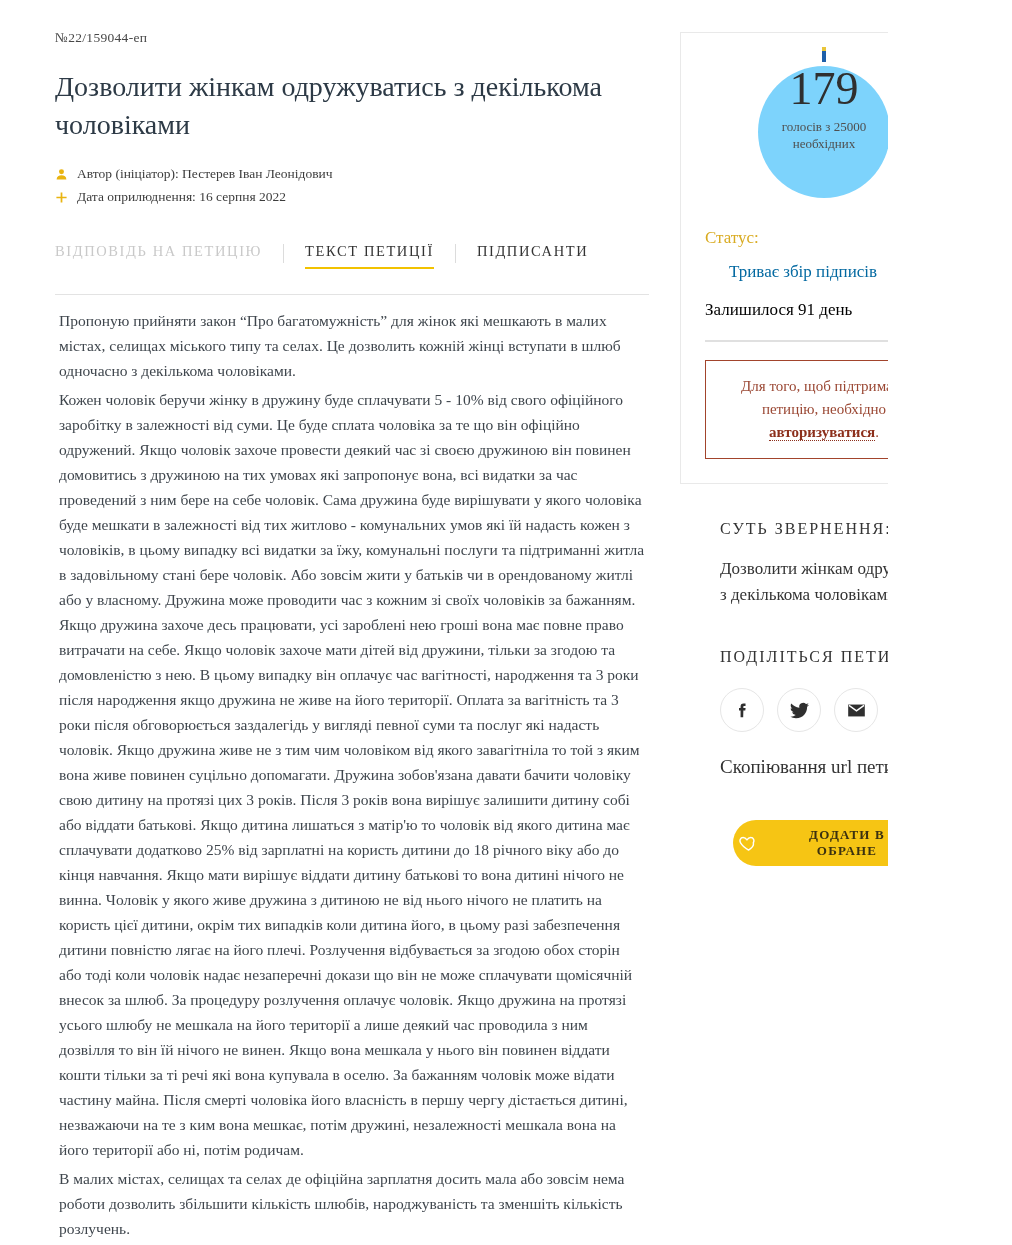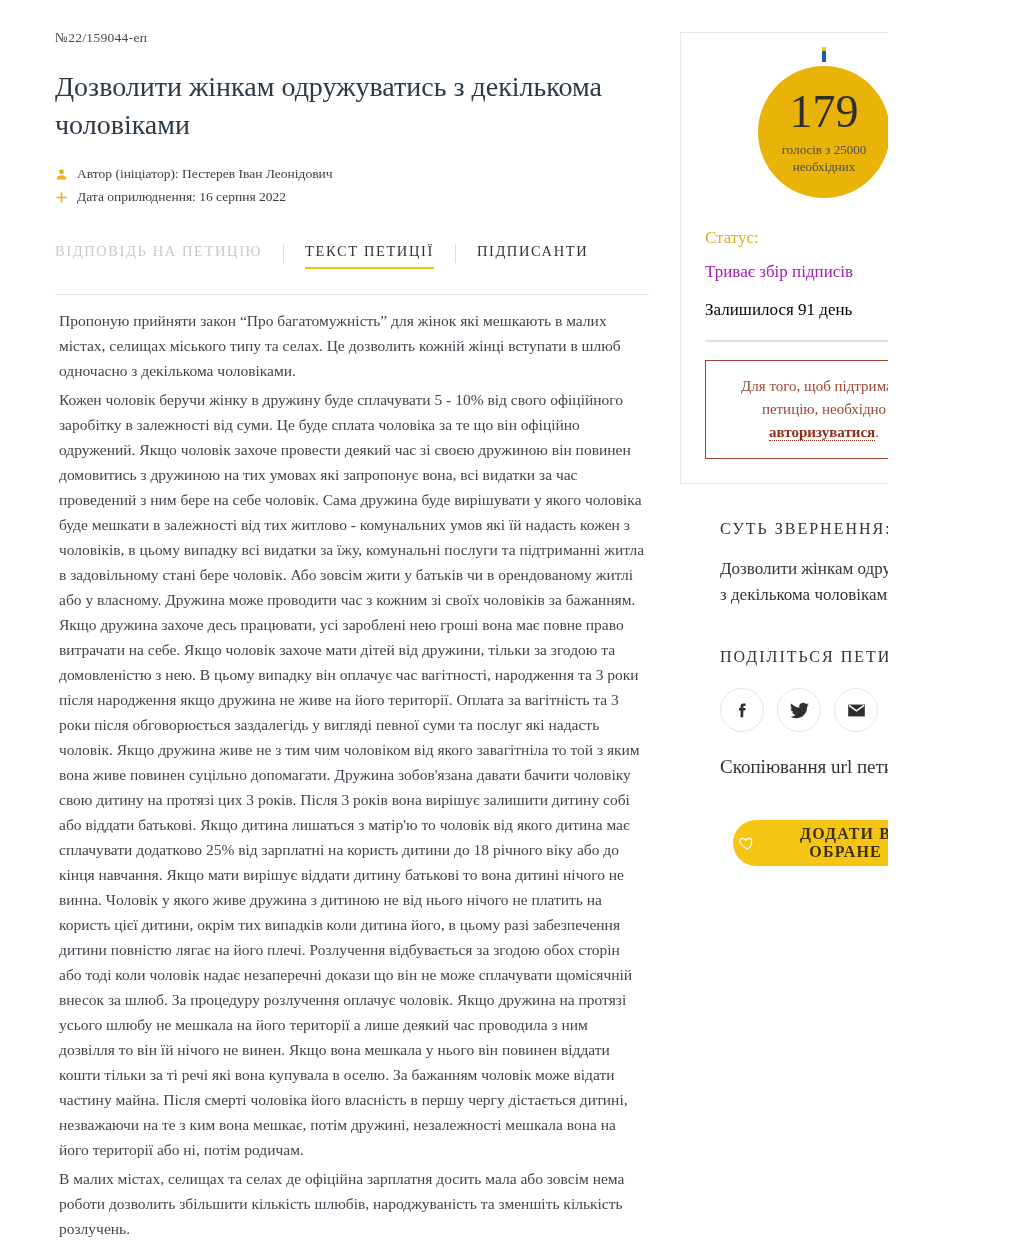--- a/index.html
+++ b/index.html
@@ -49,30 +49,30 @@
   .vote-card { border: 1px solid #e9e9e9; padding: 14px 24px 24px 24px; }
 
   .progress-tick { width: 4px; margin: 0 auto; }
   .progress-tick .tick-yellow { width: 4px; height: 4px; background: #e9c53a; }
   .progress-tick .tick-blue { width: 4px; height: 11px; background: #1f5fa8; }
 
   .vote-circle {
     width: 132px; height: 132px;
     margin: 4px auto 0 auto;
     border-radius: 50%;
-    background: #eab308;
-    display: flex; flex-direction: column; align-items: center; justify-content: center;
+    background: #7dd3fc;
+    display: flex; flex-direction: column; align-items: center; justify-content: flex-start;
     text-align: center;
   }
   .vote-count { font-size: 46px; line-height: 46px; color: #2f2f2f; }
   .vote-sub { margin-top: 6px; width: 120px; font-size: 13px; line-height: 17px; color: #4f4f4f; }
 
   .status-row { margin-top: 30px; font-size: 17px; display: flex; gap: 14px; flex-direction: column; }
   .status-label { color: #d9ab21; }
-  .status-value { color: #a21caf; }
+  .status-value { color: #0369a1; margin-left: 24px; }
 
   .days-left { margin-top: 18px; font-size: 17px; color: #000000; }
 
   .card-divider { margin-top: 20px; height: 2px; background: #e0e0e0; }
 
   .auth-box {
     margin-top: 18px;
     border: 1px solid #a2442c;
     padding: 14px 10px;
     text-align: center;
@@ -106,21 +106,21 @@
 
   .copy-url { margin-top: 24px; font-size: 19px; color: #333333; cursor: pointer; }
 
   .fav-button {
     margin: 42px 0 0 13px;
     width: 181px; height: 46px;
     border: none; border-radius: 23px;
     background: #f6c514;
     display: flex; align-items: center; justify-content: center; gap: 28px;
     font-family: "Liberation Serif", "DejaVu Serif", serif;
-    font-size: 16px; font-weight: bold; letter-spacing: 1.2px;
+    font-size: 13px; font-weight: bold; letter-spacing: 1.2px;
     color: #3b3110;
     cursor: pointer;
   }
   .fav-button svg { display: block; }
 </style>
 </head>
 <body>
 
 <div class="page">
 

